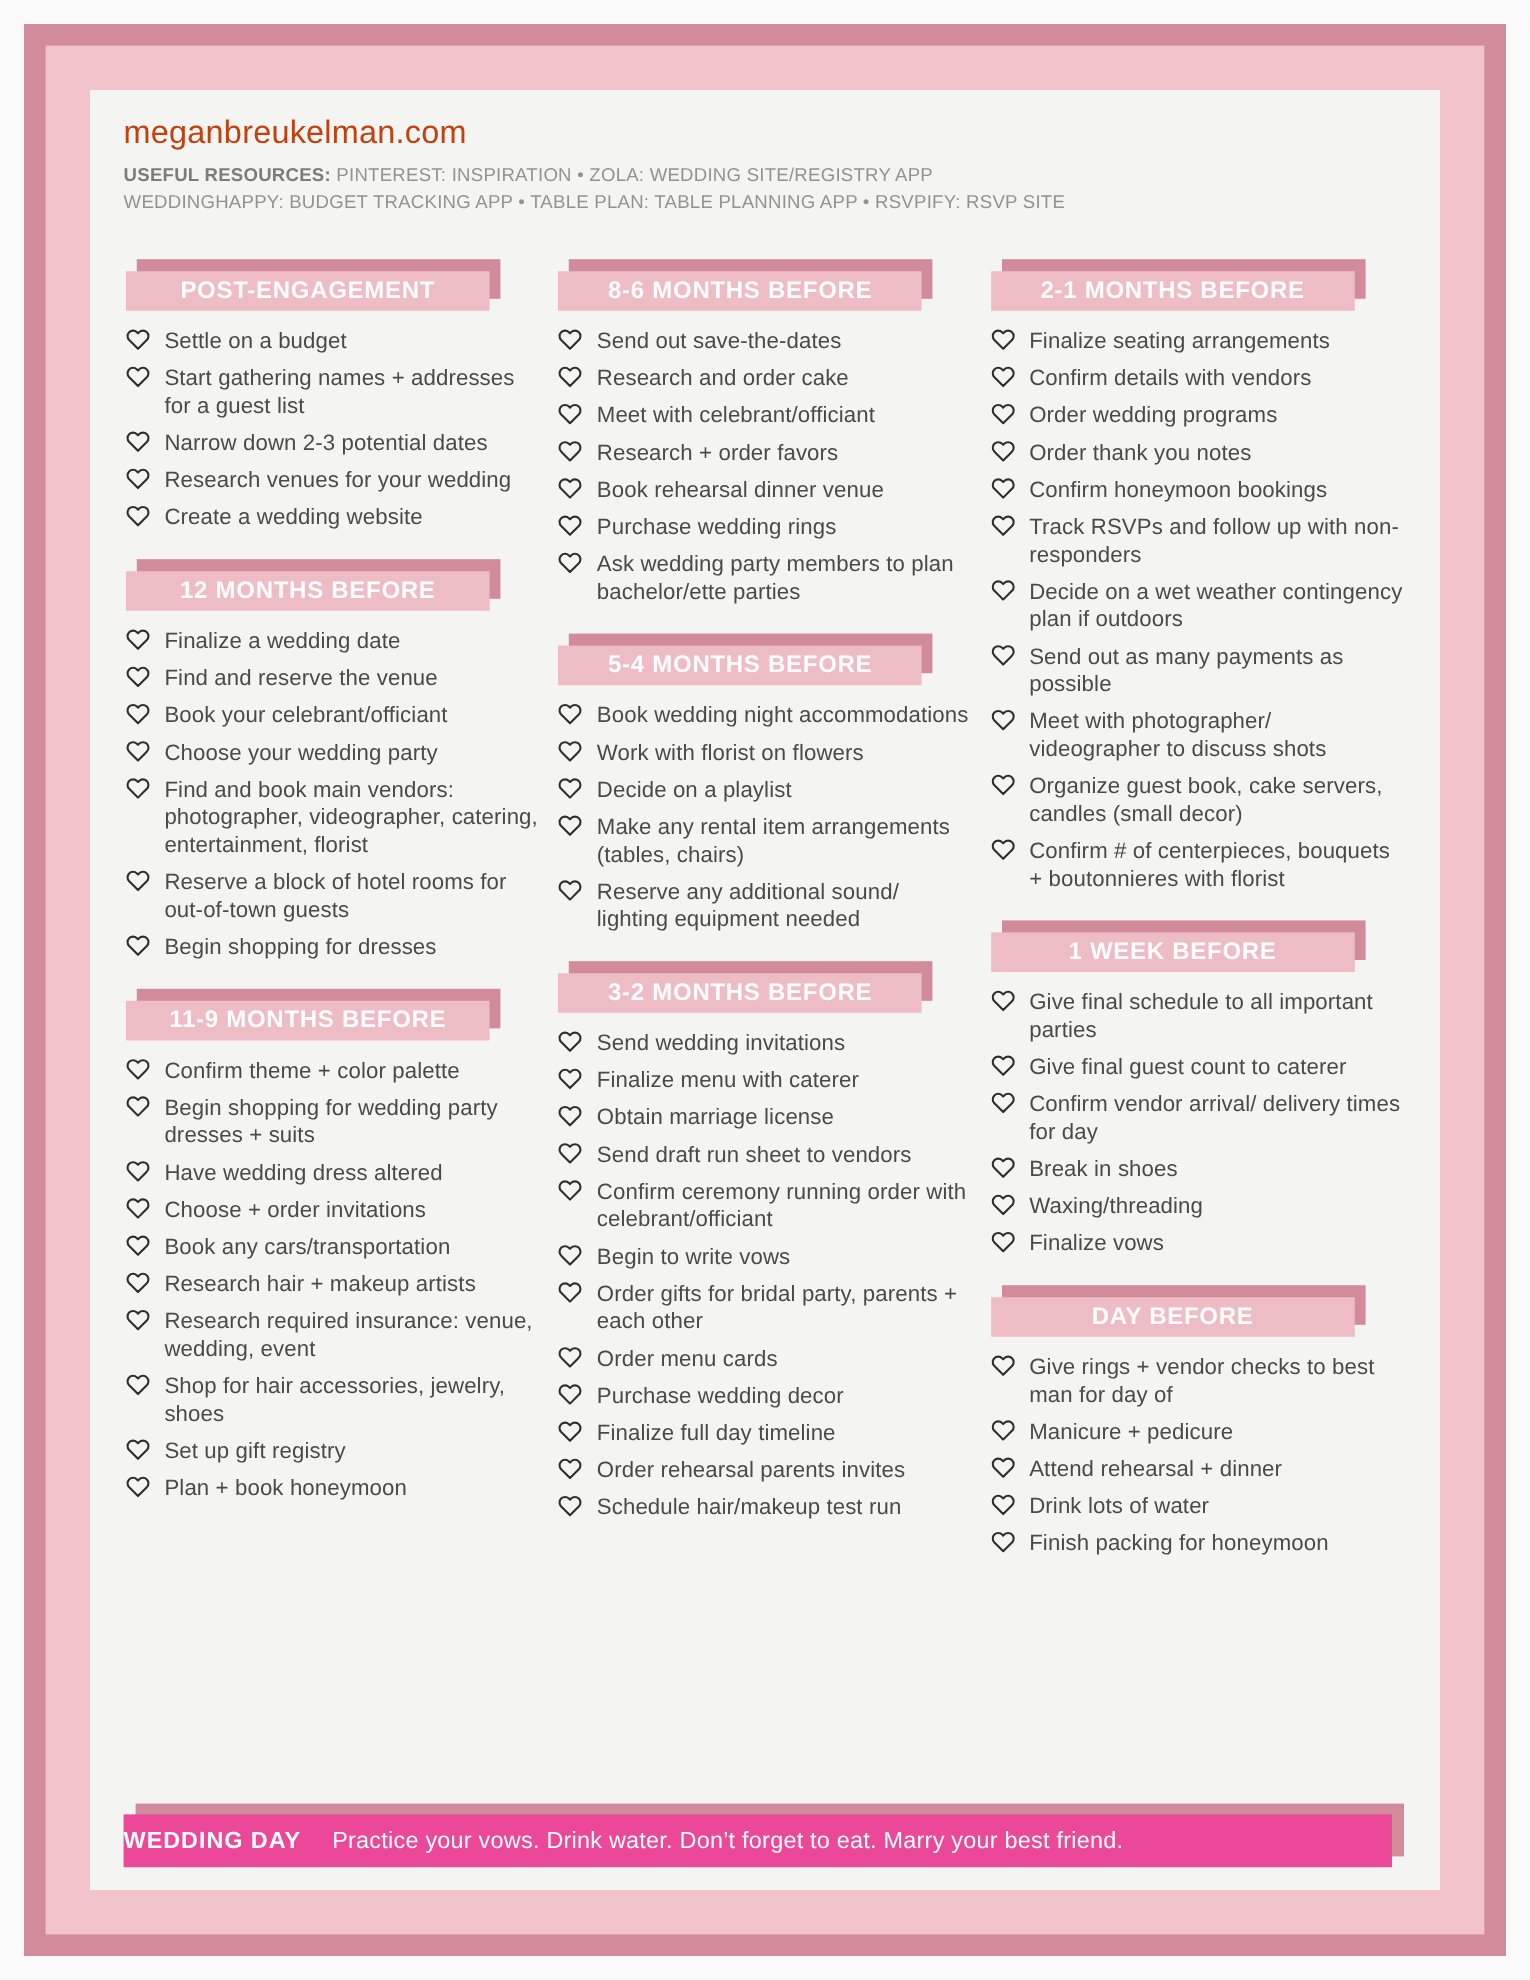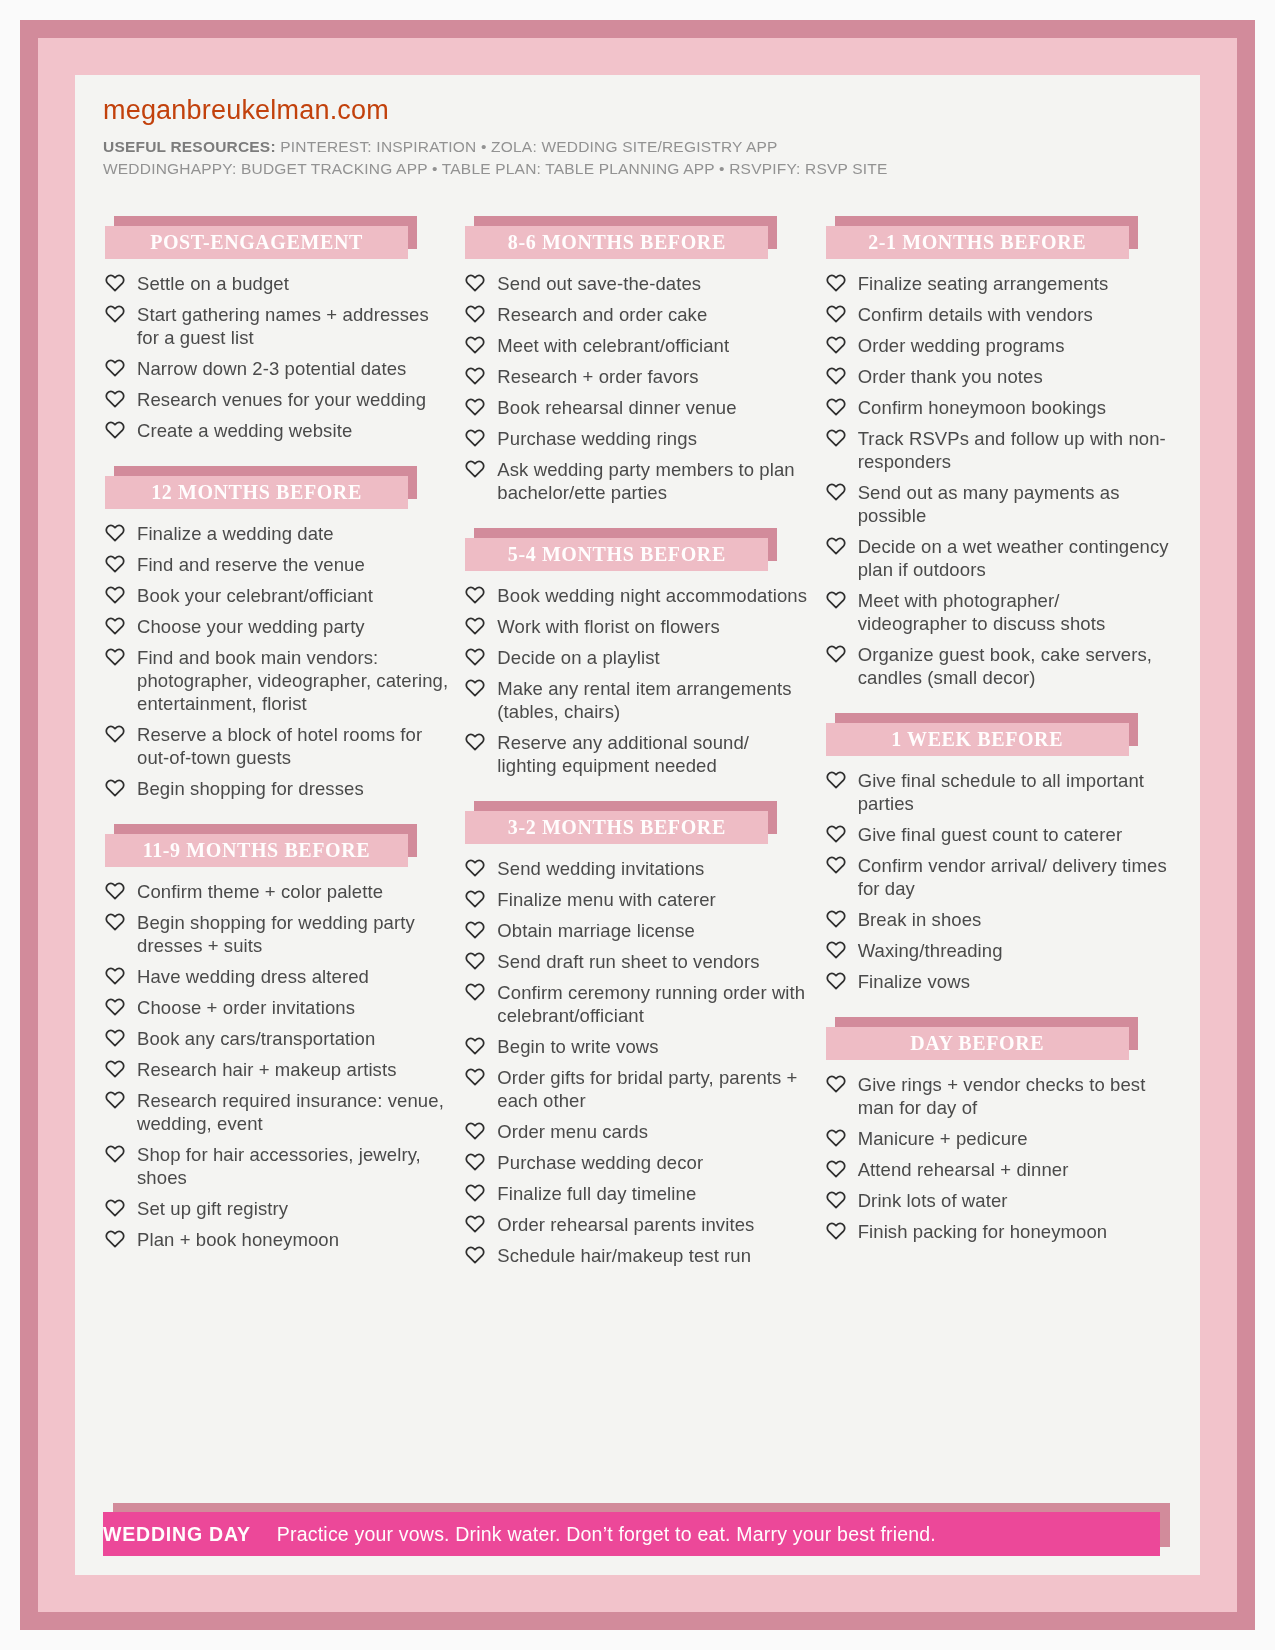--- a/index.html
+++ b/index.html
@@ -11,21 +11,21 @@
 
   .site-name { font-size:27px; color:#c2410c; letter-spacing:0.2px; }
   .main-title { margin-top:12px; font-size:56px; font-weight:bold; color:#414141; letter-spacing:-1px; line-height:1.0; }
   .resources { margin-top:10px; font-size:15.5px; color:#929292; line-height:22px; letter-spacing:0.2px; }
   .resources b { color:#7c7c7c; }
 
   .columns { display:flex; gap:16px; margin-top:36px; padding:0 2px; }
   .column { flex:1; min-width:0; }
 
   .section { margin-bottom:34px; }
-  .sec-header { position:relative; width:88%; min-width:270px; height:33px; margin-top:10px; margin-bottom:13px;font-family:Liberation Serif, serif; }
+  .sec-header { position:relative; width:88%; min-width:270px; height:33px; margin-top:10px; margin-bottom:13px; }
   .sec-shadow { position:absolute; left:9px; top:-10px; width:100%; height:100%; background:#d28b9b; }
   .sec-main { position:relative; width:100%; height:100%; background:#eebcc5; color:#fffdfd;
               font-weight:bold; font-size:20px; letter-spacing:0.6px;
               display:flex; align-items:center; justify-content:center; }
 
   ul.items { list-style:none; }
   li.item { display:flex; align-items:flex-start; gap:12px; margin-bottom:8px;
             font-size:18.5px; line-height:23px; color:#4a4a4a; letter-spacing:0.1px; }
   .heart { flex:0 0 auto; margin-top:1px; display:inline-flex; }
   .item-text { display:block; }
@@ -526,45 +526,53 @@
                       </svg>
                     </span>
                     <span class="item-text">Track RSVPs and follow up with non-responders</span>
                   </li>
                   <li class="item">
                     <span class="heart">
                       <svg viewBox="0 0 24 24" width="20" height="20" aria-hidden="true">
                         <path d="M20.84 4.61a5.5 5.5 0 0 0-7.78 0L12 5.67l-1.06-1.06a5.5 5.5 0 1 0-7.78 7.78l1.06 1.06L12 21.23l7.78-7.78 1.06-1.06a5.5 5.5 0 0 0 0-7.78z" fill="none" stroke="#2e2e2e" stroke-width="2.1" stroke-linecap="round" stroke-linejoin="round"></path>
                       </svg>
                     </span>
+                    <span class="item-text">Decide on a wet weather contingency plan if outdoors</span>
+                  </li>
+                  <li class="item">
+                    <span class="heart">
+                      <svg viewBox="0 0 24 24" width="20" height="20" aria-hidden="true">
+                        <path d="M20.84 4.61a5.5 5.5 0 0 0-7.78 0L12 5.67l-1.06-1.06a5.5 5.5 0 1 0-7.78 7.78l1.06 1.06L12 21.23l7.78-7.78 1.06-1.06a5.5 5.5 0 0 0 0-7.78z" fill="none" stroke="#2e2e2e" stroke-width="2.1" stroke-linecap="round" stroke-linejoin="round"></path>
+                      </svg>
+                    </span>
                     <span class="item-text">Send out as many payments as possible</span>
                   </li>
                   <li class="item">
                     <span class="heart">
                       <svg viewBox="0 0 24 24" width="20" height="20" aria-hidden="true">
                         <path d="M20.84 4.61a5.5 5.5 0 0 0-7.78 0L12 5.67l-1.06-1.06a5.5 5.5 0 1 0-7.78 7.78l1.06 1.06L12 21.23l7.78-7.78 1.06-1.06a5.5 5.5 0 0 0 0-7.78z" fill="none" stroke="#2e2e2e" stroke-width="2.1" stroke-linecap="round" stroke-linejoin="round"></path>
                       </svg>
                     </span>
-                    <span class="item-text">Decide on a wet weather contingency plan if outdoors</span>
-                  </li>
-                  <li class="item">
-                    <span class="heart">
-                      <svg viewBox="0 0 24 24" width="20" height="20" aria-hidden="true">
-                        <path d="M20.84 4.61a5.5 5.5 0 0 0-7.78 0L12 5.67l-1.06-1.06a5.5 5.5 0 1 0-7.78 7.78l1.06 1.06L12 21.23l7.78-7.78 1.06-1.06a5.5 5.5 0 0 0 0-7.78z" fill="none" stroke="#2e2e2e" stroke-width="2.1" stroke-linecap="round" stroke-linejoin="round"></path>
-                      </svg>
-                    </span>
                     <span class="item-text">Meet with photographer/ videographer to discuss shots</span>
                   </li>
                   <li class="item">
                     <span class="heart">
                       <svg viewBox="0 0 24 24" width="20" height="20" aria-hidden="true">
                         <path d="M20.84 4.61a5.5 5.5 0 0 0-7.78 0L12 5.67l-1.06-1.06a5.5 5.5 0 1 0-7.78 7.78l1.06 1.06L12 21.23l7.78-7.78 1.06-1.06a5.5 5.5 0 0 0 0-7.78z" fill="none" stroke="#2e2e2e" stroke-width="2.1" stroke-linecap="round" stroke-linejoin="round"></path>
                       </svg>
                     </span>
                     <span class="item-text">Organize guest book, cake servers, candles (small decor)</span>
+                  </li>
+                  <li class="item">
+                    <span class="heart">
+                      <svg viewBox="0 0 24 24" width="20" height="20" aria-hidden="true">
+                        <path d="M20.84 4.61a5.5 5.5 0 0 0-7.78 0L12 5.67l-1.06-1.06a5.5 5.5 0 1 0-7.78 7.78l1.06 1.06L12 21.23l7.78-7.78 1.06-1.06a5.5 5.5 0 0 0 0-7.78z" fill="none" stroke="#2e2e2e" stroke-width="2.1" stroke-linecap="round" stroke-linejoin="round"></path>
+                      </svg>
+                    </span>
+                    <span class="item-text">Confirm # of centerpieces, bouquets + boutonnieres with florist</span>
                   </li>
                 </ul>
               </section>
               <section class="section">
                 <div class="sec-header">
                   <div class="sec-shadow"></div>
                   <div class="sec-main">1 WEEK BEFORE</div>
                 </div>
                 <ul class="items">
                   <li class="item">

